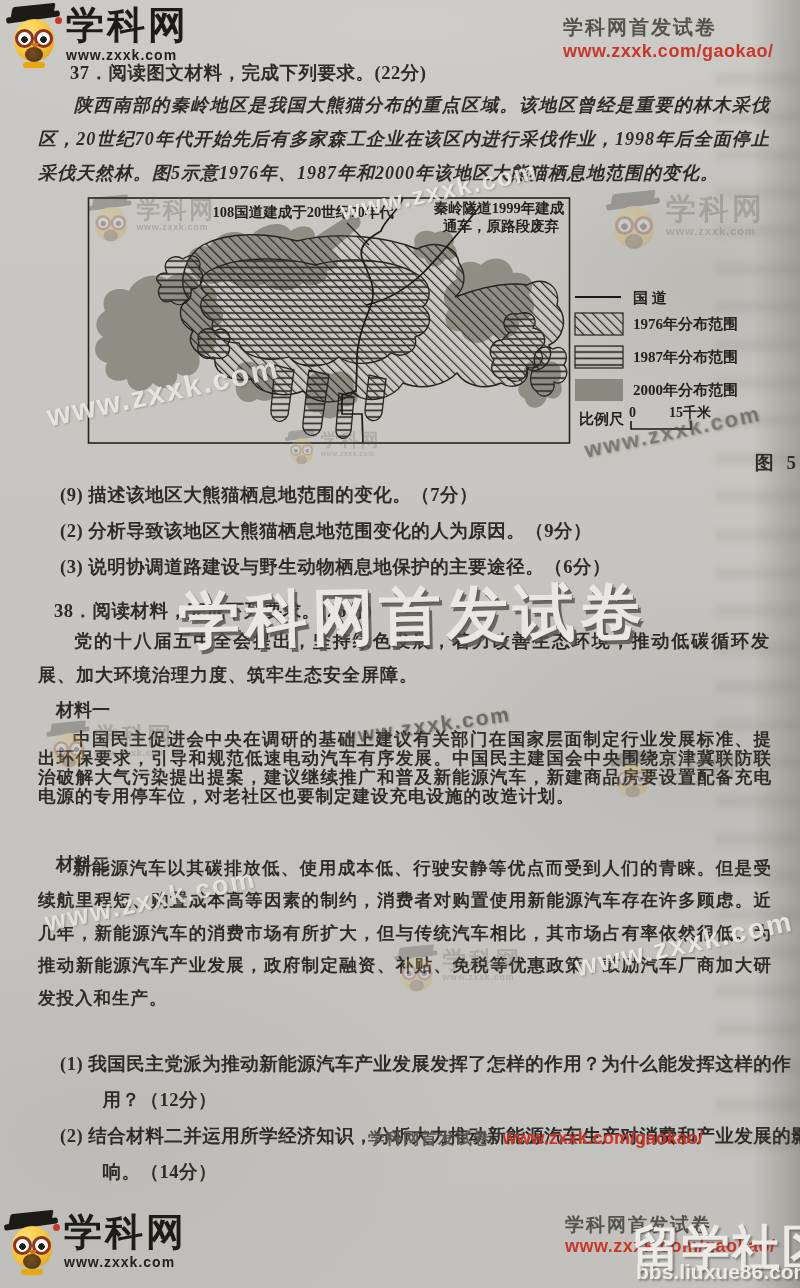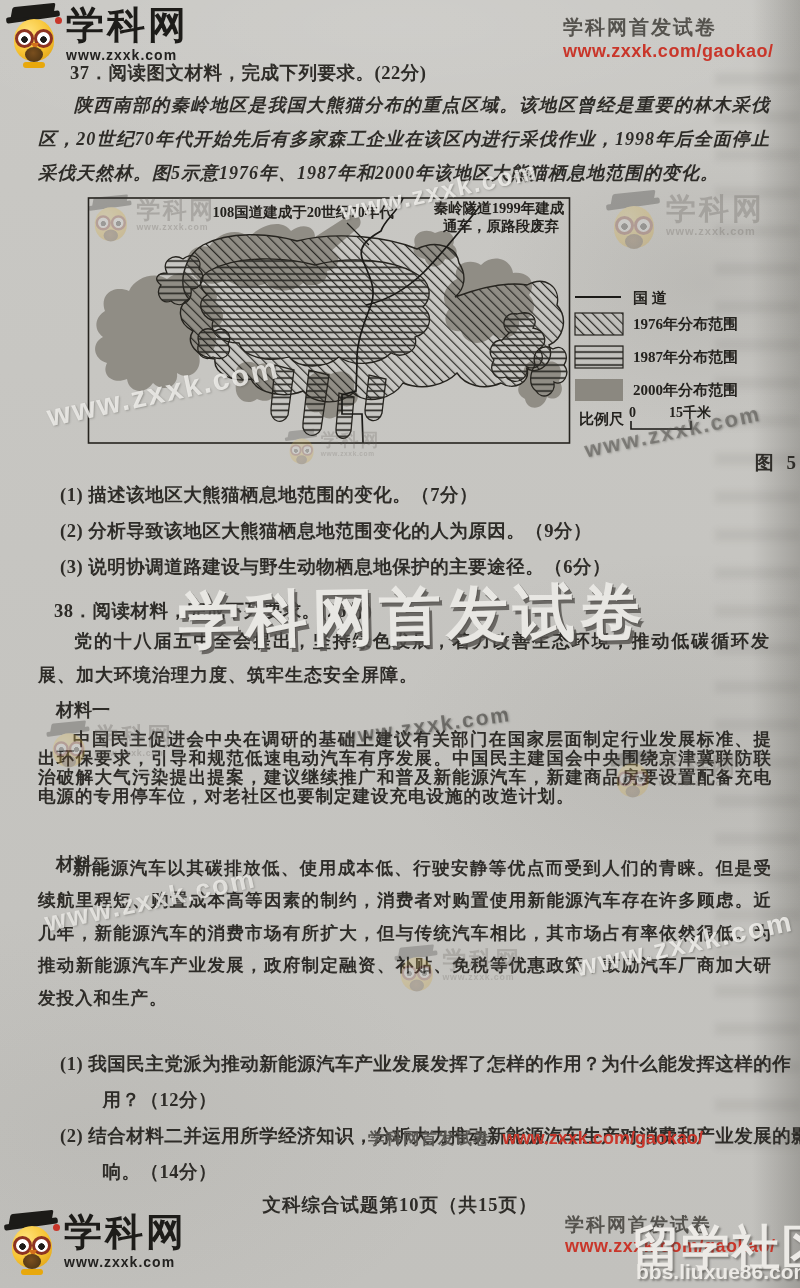--- a/index.html
+++ b/index.html
@@ -142,39 +142,38 @@
       <rect x="490" y="186" width="48" height="22" fill="#8b8880"></rect>
       <text x="548" y="202" font-size="15">2000年分布范围</text>
       <text x="494" y="231" font-size="15">比例尺</text>
       <text x="544" y="224" font-size="14">0</text>
       <text x="584" y="224" font-size="14">15千米</text>
       <path d="M546,228 L546,236 L606,236 L606,228" fill="none" stroke="#1b1a17" stroke-width="1.6"></path>
     </g>
   </svg>
   <div class="abs figcap" style="top:450px;">图 5</div>
 
-  <div class="abs item" style="left:60px;top:482px;">(1) 描述该地区大熊猫栖息地范围的变化。（7分）</div>
+  <div class="abs item" style="left:60px;top:482px;">(9) 描述该地区大熊猫栖息地范围的变化。（7分）</div>
   <div class="abs item" style="left:60px;top:518px;">(2) 分析导致该地区大熊猫栖息地范围变化的人为原因。（9分）</div>
   <div class="abs item" style="left:60px;top:554px;">(3) 说明协调道路建设与野生动物栖息地保护的主要途径。（6分）</div>
 
   <div class="abs qtitle" style="left:54px;top:598px;">38．阅读材料，完成下列要求。(26分)</div>
   <div class="abs para" style="left:38px;top:624px;width:732px;font-size:18px;line-height:34px;text-indent:2em;">党的十八届五中全会提出，坚持绿色发展，着力改善生态环境，推动低碳循环发展、加大环境治理力度、筑牢生态安全屏障。</div>
   <div class="abs" style="left:56px;top:698px;font-size:18px;font-weight:700;">材料一</div>
   <div class="abs para" style="left:38px;top:730px;width:734px;font-size:17.5px;line-height:19px;text-indent:2em;">中国民主促进会中央在调研的基础上建议有关部门在国家层面制定行业发展标准、提出环保要求，引导和规范低速电动汽车有序发展。中国民主建国会中央围绕京津冀联防联治破解大气污染提出提案，建议继续推广和普及新能源汽车，新建商品房要设置配备充电电源的专用停车位，对老社区也要制定建设充电设施的改造计划。</div>
   <div class="abs" style="left:56px;top:852px;font-size:18px;font-weight:700;">材料二</div>
   <div class="abs para" style="left:38px;top:852px;width:734px;font-size:17.5px;line-height:32.4px;text-indent:2em;">新能源汽车以其碳排放低、使用成本低、行驶安静等优点而受到人们的青睐。但是受续航里程短、购置成本高等因素的制约，消费者对购置使用新能源汽车存在许多顾虑。近几年，新能源汽车的消费市场有所扩大，但与传统汽车相比，其市场占有率依然很低。为推动新能源汽车产业发展，政府制定融资、补贴、免税等优惠政策，鼓励汽车厂商加大研发投入和生产。</div>
   <div class="abs item hang" style="left:60px;top:1046px;width:712px;line-height:36px;">(1) 我国民主党派为推动新能源汽车产业发展发挥了怎样的作用？为什么能发挥这样的作用？（12分）</div>
   <div class="abs item hang" style="left:60px;top:1118px;width:712px;line-height:36px;">(2) 结合材料二并运用所学经济知识，分析大力推动新能源汽车生产对消费和产业发展的影响。（14分）</div>
 
   <div class="abs wm-inline" style="left:368px;top:1128px;">
     <span class="lab">学科网首发试卷</span>
     <span class="url">www.zxxk.com/gaokao/</span>
   </div>
 
-  <div class="abs" style="top:1192px;width:800px;text-align:center;font-size:18.5px;font-weight:600;letter-spacing:1px;">文科综合试题第10页（共15页）</div>
 
   <div class="logo abs" style="left:6px;top:1212px;">
     <div class="owl">
       <div class="cap-board"></div>
         <div class="cap-top"></div>
         <div class="tassel"></div>
       <div class="body"></div>
         <div class="eye l"></div>
         <div class="eye r"></div>
       <div class="beak"></div>

